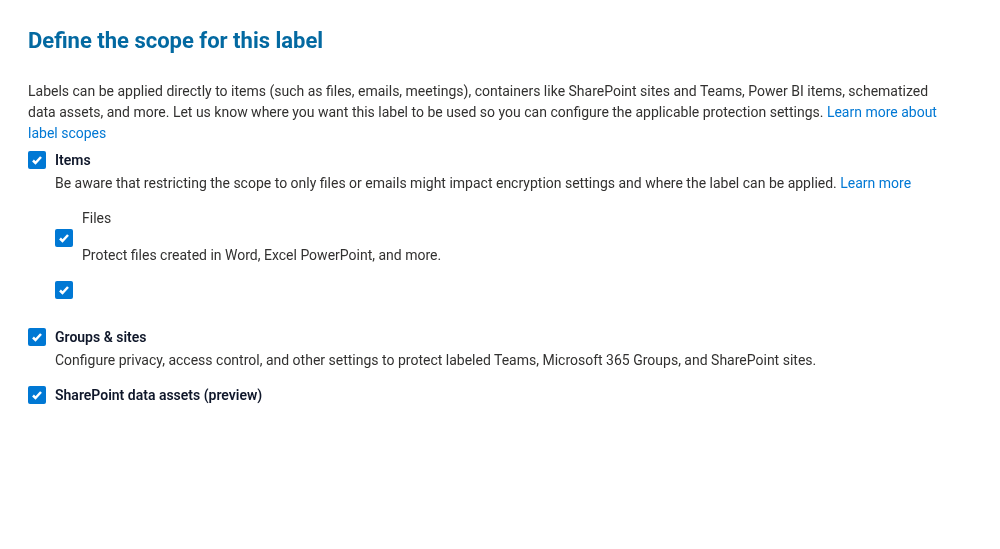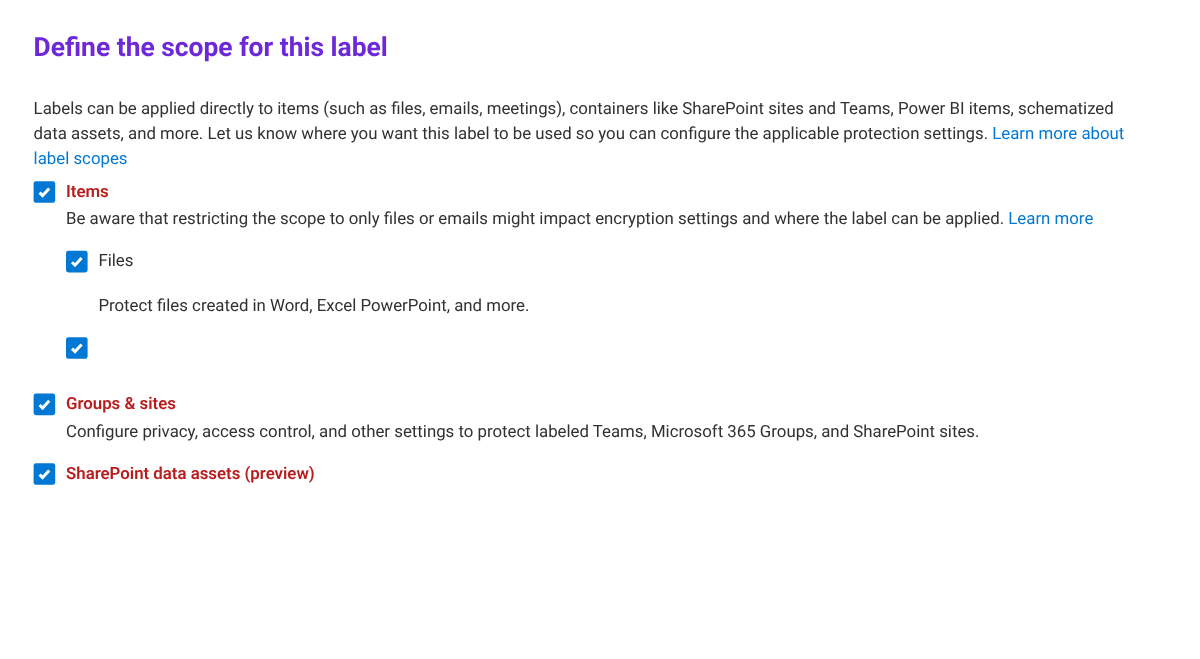--- a/index.html
+++ b/index.html
@@ -8,21 +8,21 @@
       background: #ffffff;
       color: #323130;
       padding: 24px 28px;
       width: 1000px;
       font-size: 14px;
       line-height: 1.5;
     }
     h1 {
       font-size: 22px;
       font-weight: 700;
-      color: #6d28d9;
+      color: #0369a1;
       margin-bottom: 24px;
     }
     .intro {
       color: #323130;
       margin-bottom: 6px;
       max-width: 930px;
     }
     .intro a, .desc a {
       color: #0078d4;
       text-decoration: none;
@@ -51,33 +51,33 @@
       stroke: #fff;
       stroke-width: 2.5;
       fill: none;
     }
     .section-body {
       margin-left: 9px;
       flex: 1;
     }
     .section-label {
       font-weight: 600;
-      color: #b91c1c;
+      color: #0f172a;
     }
     .desc {
       color: #323130;
       margin-top: 2px;
       max-width: 905px;
     }
     .sub-list {
       margin-top: 14px;
     }
     .sub-item {
       display: flex;
-      align-items: flex-start;
+      align-items: center;
       margin-bottom: 14px;
       margin-left: 0;
     }
     .sub-body {
       margin-left: 9px;
     }
     .sub-label {
       color: #323130;
       font-weight: 400;
     }

